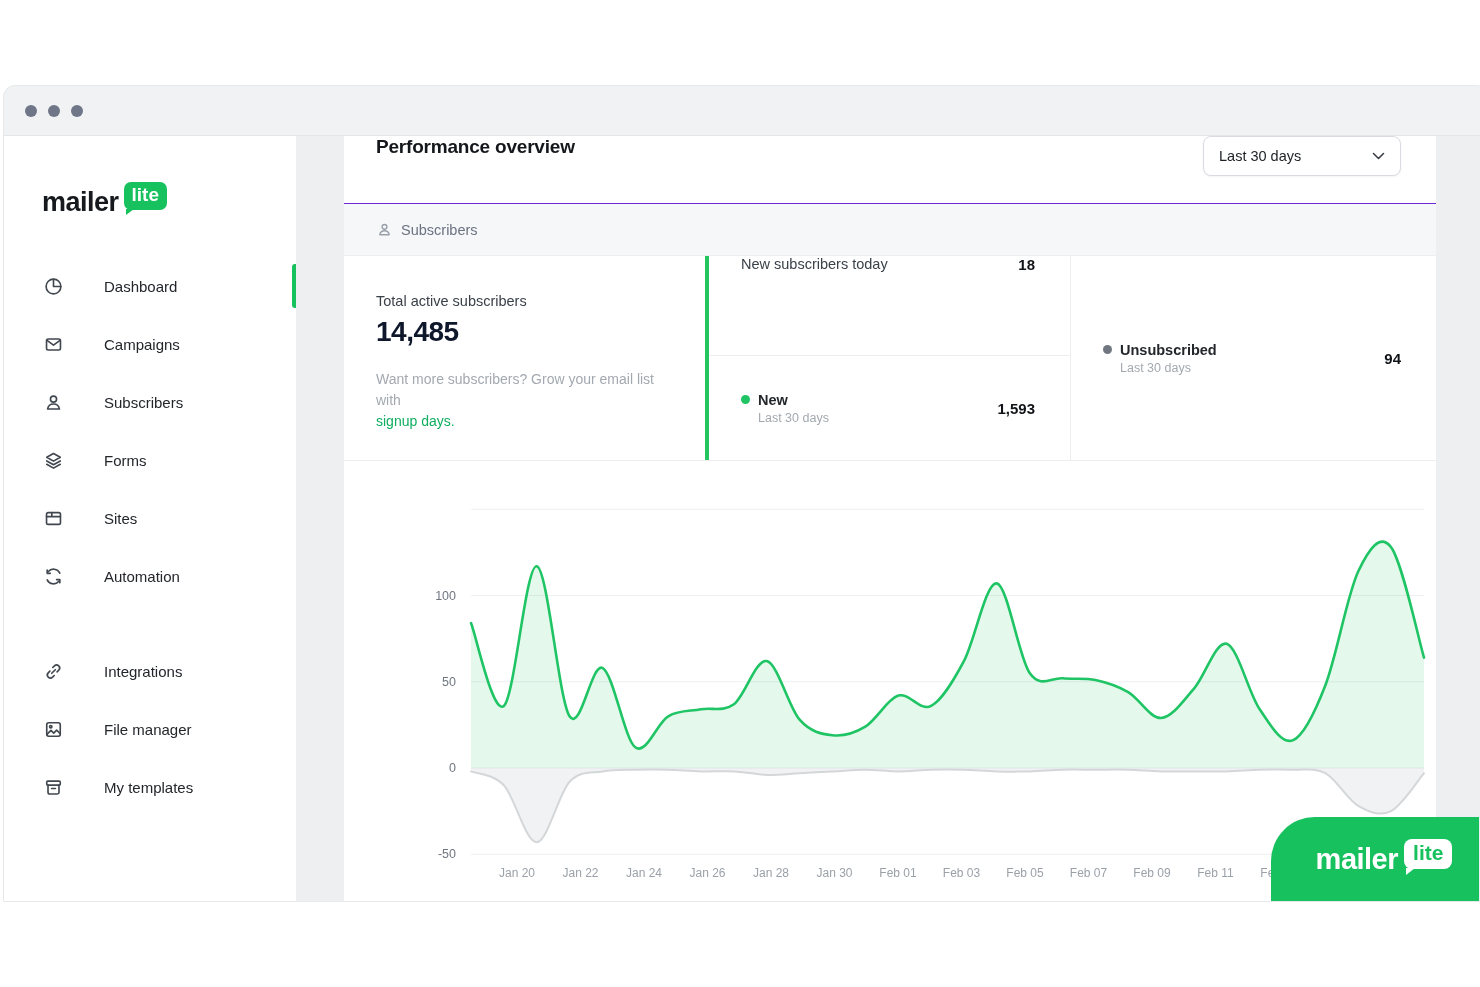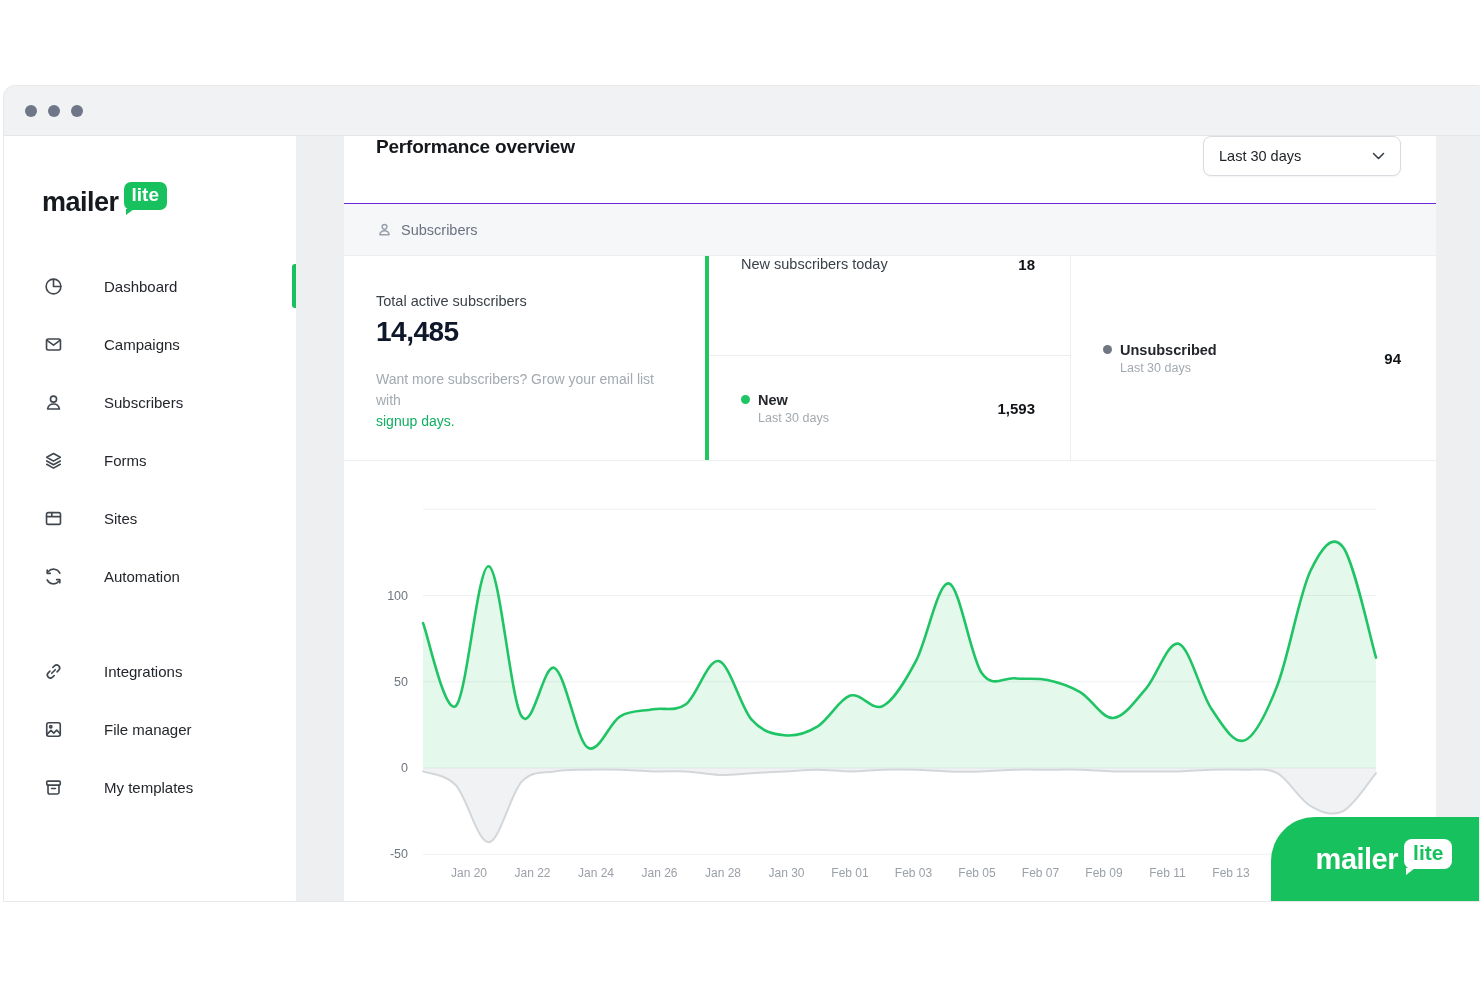--- a/index.html
+++ b/index.html
@@ -66,21 +66,21 @@
                   padding:0 35px 0 32px; }
   .stat-value { font-size:15px; font-weight:700; color:#101317; }
   .dot-line { display:flex; align-items:center; }
   .dot { width:9px; height:9px; border-radius:50%; margin-right:8px; flex:none; }
   .dot-green { background:#1fc464; }
   .dot-gray { background:#707781; }
   .dot-label { font-size:14.5px; font-weight:600; color:#23262b; }
   .sub-label { font-size:12.5px; color:#a3a9b0; margin:3px 0 0 17px; }
 
   
-  .chart-wrap { position:relative; flex:1; }
+  .chart-wrap { position:relative; flex:1;margin-left:48px; }
   .chart-wrap svg { display:block; }
 
   
   .corner-badge { position:absolute; right:8px; bottom:0; height:84px; min-width:208px; z-index:5;
                   background:#16c15e; border-radius:44px 0 0 0; display:flex; align-items:center;
                   justify-content:center; padding:0 24px 0 42px; }
   .badge-word { font-size:29px; font-weight:700; color:#ffffff; letter-spacing:-0.5px; }
   .badge-bubble { position:relative; margin:-10px 0 0 6px; background:#ffffff; color:#16c15e;
                   font-size:21px; font-weight:700; padding:2px 9px 4px; border-radius:8px; }
   .badge-bubble::after { content:""; position:absolute; left:2px; bottom:-6px; width:0; height:0;

